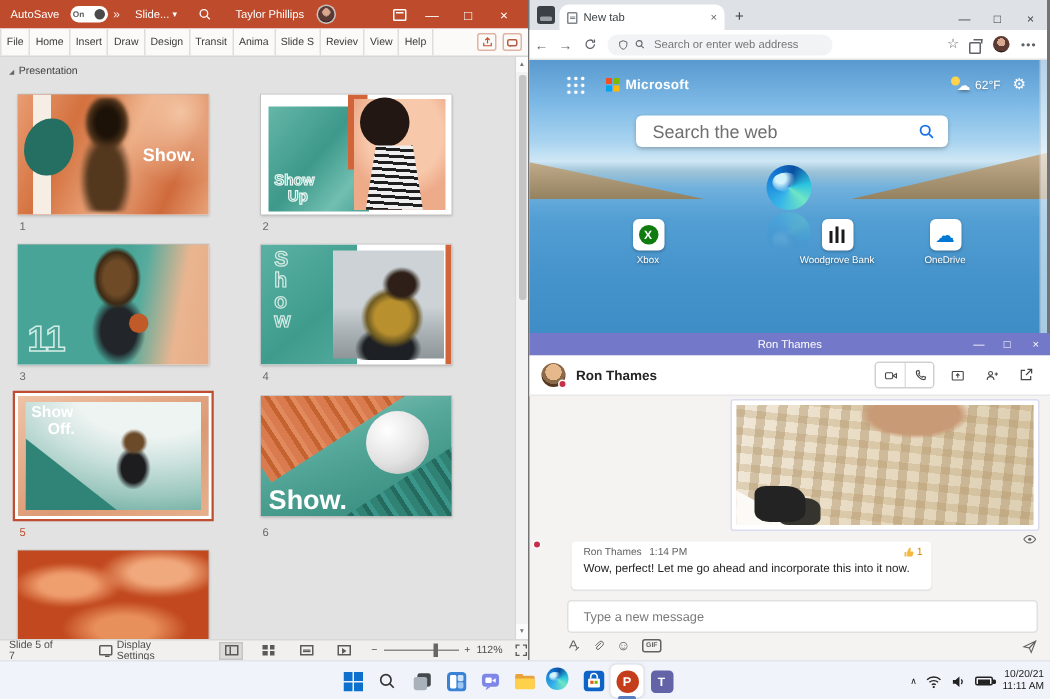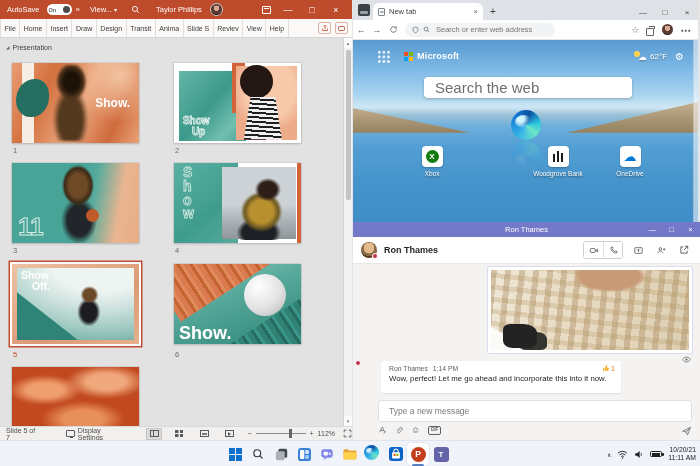--- a/index.html
+++ b/index.html
@@ -1,17 +1,17 @@
 <!DOCTYPE html>
 <html><head>
 <meta charset="utf-8">
 <style>
   html,body{margin:0;padding:0;background:#111;}
   *{box-sizing:border-box;}
-  .desktop{position:relative;width:700px;height:466px;background:#e5e5e5;overflow:hidden;
+  .desktop{position:relative;width:700px;height:466px;background:#737373;overflow:hidden;
     font-family:"Liberation Sans","DejaVu Sans",sans-serif;-webkit-font-smoothing:antialiased;}
   .abs{position:absolute;}
   svg{display:block;}
 
   
   .ppt{left:0;top:0;width:352px;height:440px;background:#e2e2e2;}
   .ppt-title{left:0;top:0;width:100%;height:19px;background:#bd4b2c;color:#fff;font-size:7.5px;
     display:flex;align-items:center;padding:0 4px 0 7px;gap:4px;}
   .as-pill{width:25px;height:11px;background:#fff;border-radius:6px;display:flex;align-items:center;
     justify-content:space-between;padding:0 2px;margin-left:3px;}
@@ -193,21 +193,21 @@
   .mssq i:nth-child(3){background:#00a4ef;}.mssq i:nth-child(4){background:#ffb900;}
   .mslogo .bt{font-size:9px;font-weight:bold;letter-spacing:.2px;}
   .ntp-hd-right{margin-left:auto;display:flex;align-items:center;gap:8px;padding-right:14px;}
   .weather{display:flex;align-items:center;gap:3px;font-size:8px;text-shadow:0 1px 2px rgba(0,0,0,.3);}
   .wcloud{position:relative;width:13px;height:11px;}
   .wcloud .sun{position:absolute;left:0;top:0;width:6px;height:6px;border-radius:50%;background:#ffd34d;}
   .wcloud .cl{position:absolute;right:0;bottom:0;font-size:9px;color:#fff;line-height:1;}
   .gear{font-size:10px;color:#fff;}
   .ntp-search{position:absolute;left:71px;top:37px;width:208px;height:21px;background:#fff;border-radius:4px;
       box-shadow:0 1px 3px rgba(0,0,0,.25);display:flex;align-items:center;padding:0 9px;}
-  .ntp-search input{flex:1;border:0;outline:none;font-size:15px;color:#333;background:rgba(0,0,0,0);
+  .ntp-search input{flex:1;border:0;outline:none;font-size:12px;color:#333;background:rgba(0,0,0,0);
       font-family:"Liberation Sans","DejaVu Sans",sans-serif;}
   .ntp-search input::placeholder{color:#6f6f6f;}
   .elogo{width:30px;height:30px;border-radius:50%;position:relative;overflow:hidden;
       background:conic-gradient(from 130deg at 50% 50%,#6fe6c4,#38b6e9 22%,#1277d4 52%,#0b4fa0 68%,#2cc3e0 86%,#6fe6c4);}
   .elogo::after{content:"";position:absolute;left:4px;top:5px;width:18px;height:13px;border-radius:50%;
       background:radial-gradient(circle at 30% 30%,rgba(220,250,255,.95) 0 22%,rgba(255,255,255,0) 62%);}
   .elogo-main{position:absolute;left:158px;top:70px;}
   .elogo-refl{position:absolute;left:158px;top:101px;transform:scaleY(-1);opacity:.3;filter:blur(.6px);
       -webkit-mask-image:linear-gradient(0deg,#000 10%,rgba(0,0,0,0) 85%);}
   .shortcut{position:absolute;width:64px;top:106px;display:flex;flex-direction:column;align-items:center;gap:3px;}
@@ -307,21 +307,21 @@
   <div class="abs ppt">
 
     <div class="abs ppt-title">
       <span>AutoSave</span>
       <span class="as-pill">
         <span class="on">On</span>
         <span class="knob"></span>
       </span>
       <span class="sep-glyph">»</span>
       <span class="doc-title">
-        <span>View...</span>
+        <span>Slide...</span>
         <span class="dd">▾</span>
       </span>
       <span class="ttl-mag">
         <svg width="9" height="9" viewBox="0 0 16 16">
             <circle cx="7" cy="7" r="4.5" fill="none" stroke="#fff" stroke-width="1.6"></circle>
             <path d="M10.5 10.5L14 14" stroke="#fff" stroke-width="1.6"></path>
           </svg>
       </span>
       <span class="ttl-name">Taylor Phillips</span>
       <span class="avatar ttl-av"></span>

